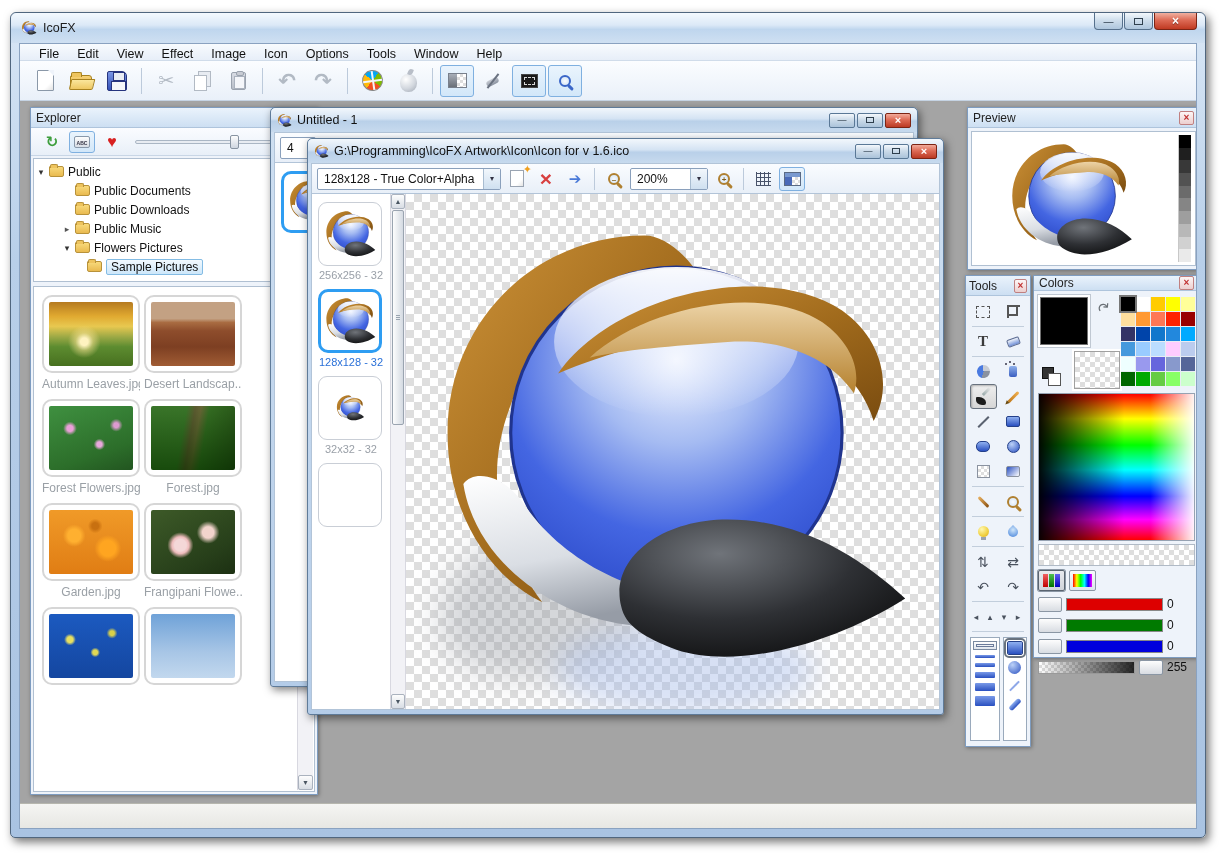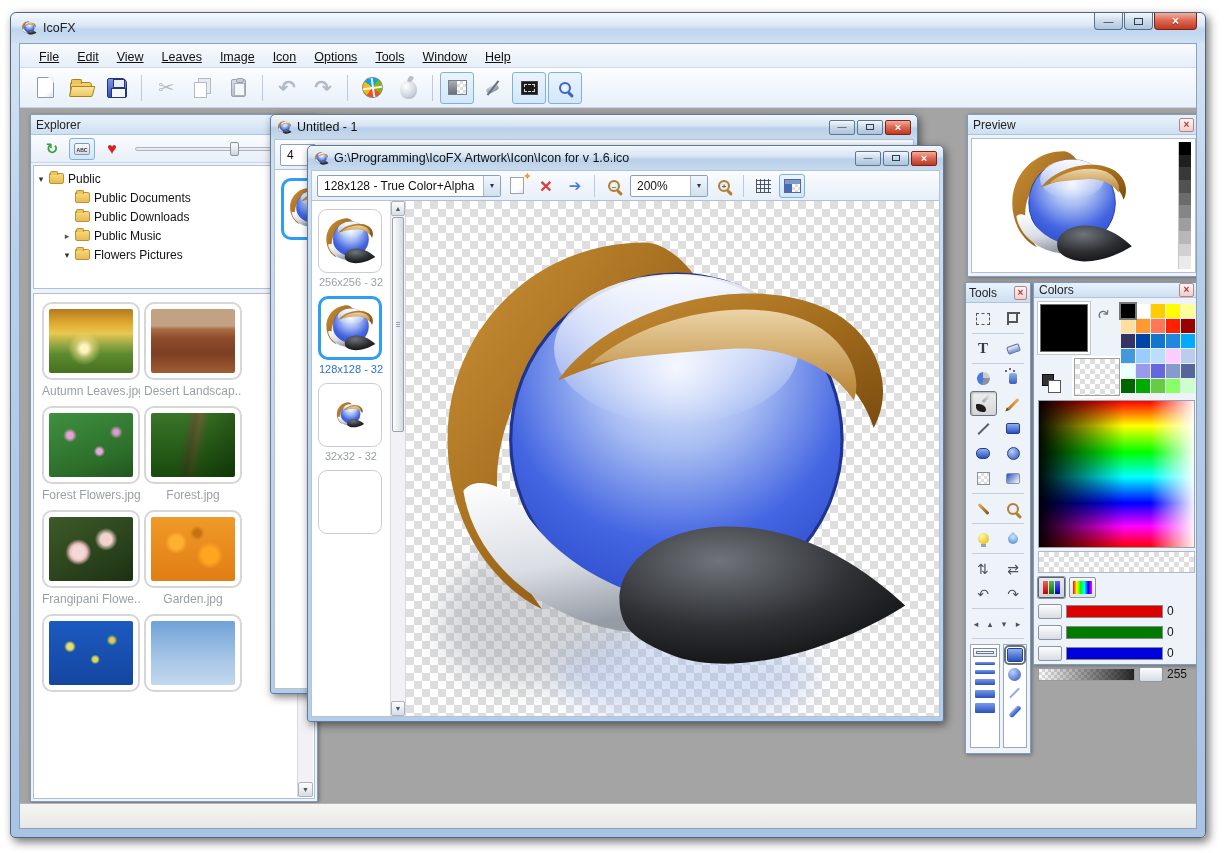--- a/index.html
+++ b/index.html
@@ -16,22 +16,22 @@
   .win-btns { position:absolute; top:0; right:8px; display:flex; gap:1px; }
   .wbtn { width:29px; height:17px; border:1px solid #56708c; border-top:none; border-radius:0 0 4px 4px;
     background:linear-gradient(#f3f8fc,#cfdeec 45%,#aec6dd); display:flex; align-items:center; justify-content:center;
     font-size:10px; color:#30404e; }
   .wbtn.close { width:43px; background:linear-gradient(#f0b0a0,#dd6a55 45%,#c03a22); color:#fff; border-color:#7c2414; font-weight:bold; }
   .wbtn .maxg { width:9px; height:7px; border:1px solid #30404e; }
   .wbtn.close .xg { font-size:12px; font-weight:bold; text-shadow:0 1px 1px rgba(0,0,0,.4); }
 
   .chrome { position:absolute; left:8px; right:8px; top:30px; bottom:8px; background:#eef3fa;
     border:1px solid #8aa2c0; display:flex; flex-direction:column; }
-  .menubar { height:24px; display:flex; align-items:flex-end; padding-left:10px;
-    background:linear-gradient(#f8fbfe,#e7eef8); border-bottom:1px solid #d0dcea; font-size:12.5px; color:#111;text-decoration:underline; }
+  .menubar { height:17px; display:flex; align-items:flex-start; padding-left:10px;
+    background:linear-gradient(#f8fbfe,#e7eef8); border-bottom:1px solid #d0dcea; font-size:12.5px; color:#111; }
   .menu-item { padding:3px 9px; border-radius:2px; }
   .toolbar { height:40px; display:flex; align-items:center; padding:0 8px; gap:2px;
     background:linear-gradient(#fbfdff,#e9f0f9); border-bottom:1px solid #c5d3e3; }
   .tb-sep { width:1px; height:26px; background:#bccadb; margin:0 5px; }
   .tb-btn { width:34px; height:32px; display:flex; align-items:center; justify-content:center; border:1px solid transparent; border-radius:3px; }
   .tb-btn.sel { border-color:#7fb0e0; background:linear-gradient(#eaf4fd,#d2e7f9); }
 
   .client { flex:1; background:#a4a4a4; position:relative; overflow:hidden; }
   .statusbar { height:25px; background:linear-gradient(#f5f5f3,#e7e7e3); border-top:1px solid #b6b6ae; }
 
@@ -319,21 +319,21 @@
         </div>
     </div>
   </div>
 
   <div class="chrome">
 
     <div class="menubar">
       <span class="menu-item">File</span>
       <span class="menu-item">Edit</span>
       <span class="menu-item">View</span>
-      <span class="menu-item">Leaves</span>
+      <span class="menu-item">Effect</span>
       <span class="menu-item">Image</span>
       <span class="menu-item">Icon</span>
       <span class="menu-item">Options</span>
       <span class="menu-item">Tools</span>
       <span class="menu-item">Window</span>
       <span class="menu-item">Help</span>
     </div>
 
     <div class="toolbar">
       <div class="tb-btn">
@@ -428,20 +428,24 @@
           <div class="tree-row" style="padding-left:26px;">
             <span class="tw">▸</span>
             <div class="folder"></div>
             <span>Public Music</span>
           </div>
           <div class="tree-row" style="padding-left:26px;">
             <span class="tw" style="color:#333;">▾</span>
             <div class="folder"></div>
             <span>Flowers Pictures</span>
           </div>
+          <div class="tree-row" style="padding-left:52px;">
+            <div class="folder"></div>
+            <span class="tree-sel">Sample Pictures</span>
+          </div>
           <div class="vscroll">
             <div class="sarrow">▲</div>
             <div class="sthumb2" style="height:34px;"></div>
             <div class="sspace"></div>
             <div class="sarrow">▼</div>
           </div>
         </div>
         <div class="files">
           <div class="fgrid">
             <div class="fcard">
@@ -463,29 +467,29 @@
               <div class="flabel">Forest Flowers.jpg</div>
             </div>
             <div class="fcard">
               <div class="fimg-wrap">
                   <div class="fimg ph-forest"></div>
                 </div>
               <div class="flabel">Forest.jpg</div>
             </div>
             <div class="fcard">
               <div class="fimg-wrap">
-                  <div class="fimg ph-frangipani"></div>
-                </div>
-              <div class="flabel">Frangipani Flowe..</div>
+                  <div class="fimg ph-garden"></div>
+                </div>
+              <div class="flabel">Garden.jpg</div>
             </div>
             <div class="fcard">
               <div class="fimg-wrap">
-                  <div class="fimg ph-garden"></div>
-                </div>
-              <div class="flabel">Garden.jpg</div>
+                  <div class="fimg ph-frangipani"></div>
+                </div>
+              <div class="flabel">Frangipani Flowe..</div>
             </div>
             <div class="fcard">
               <div class="fimg-wrap">
                   <div class="fimg ph-fish"></div>
                 </div>
             </div>
             <div class="fcard">
               <div class="fimg-wrap">
                   <div class="fimg ph-sky"></div>
                 </div>

